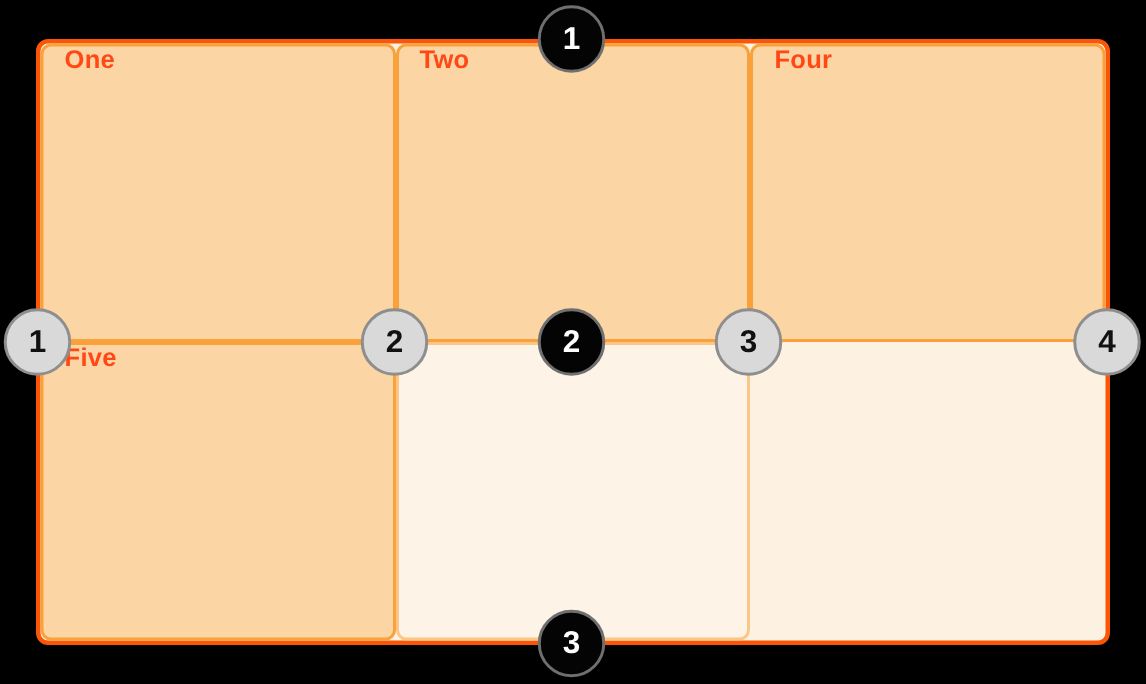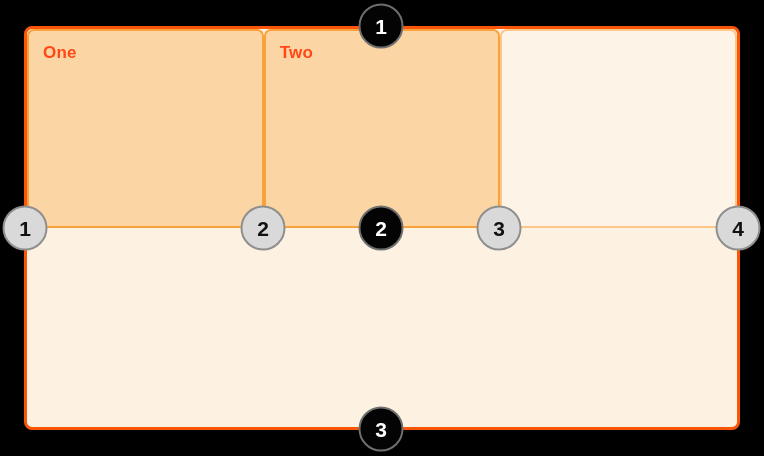--- a/index.html
+++ b/index.html
@@ -39,21 +39,21 @@
     border-radius:8px;
     display:grid;
     grid-template-columns:repeat(3,1fr);
     grid-template-rows:repeat(2,1fr);
   }
   .grid-cell{
     box-sizing:border-box;
     background:var(--cell-fill);
     border:2px solid var(--cell-border);
     border-radius:7px;
-    padding:13px 14px;
+    padding:0 14px;
   }
   .grid-cell.empty{
     background:var(--empty-cell-fill);
     border:2px solid var(--empty-cell-border);
   }
   .cell-label{
     color:var(--label-color);
     font-size:17px;
     font-weight:600;
     letter-spacing:.2px;
@@ -94,20 +94,26 @@
 
 <div class="stage">
 
   <div class="grid-container">
     <div class="grid-cell">
       <span class="cell-label">One</span>
     </div>
     <div class="grid-cell">
       <span class="cell-label">Two</span>
     </div>
+    <div class="grid-cell">
+      <span class="cell-label">Four</span>
+    </div>
+    <div class="grid-cell">
+      <span class="cell-label">Five</span>
+    </div>
     <div class="grid-cell empty">
       <span class="cell-label"></span>
     </div>
   </div>
 
   <div class="marker row r1">1</div>
   <div class="marker row r2">2</div>
   <div class="marker row r3">3</div>
 
   <div class="marker col c1">1</div>

